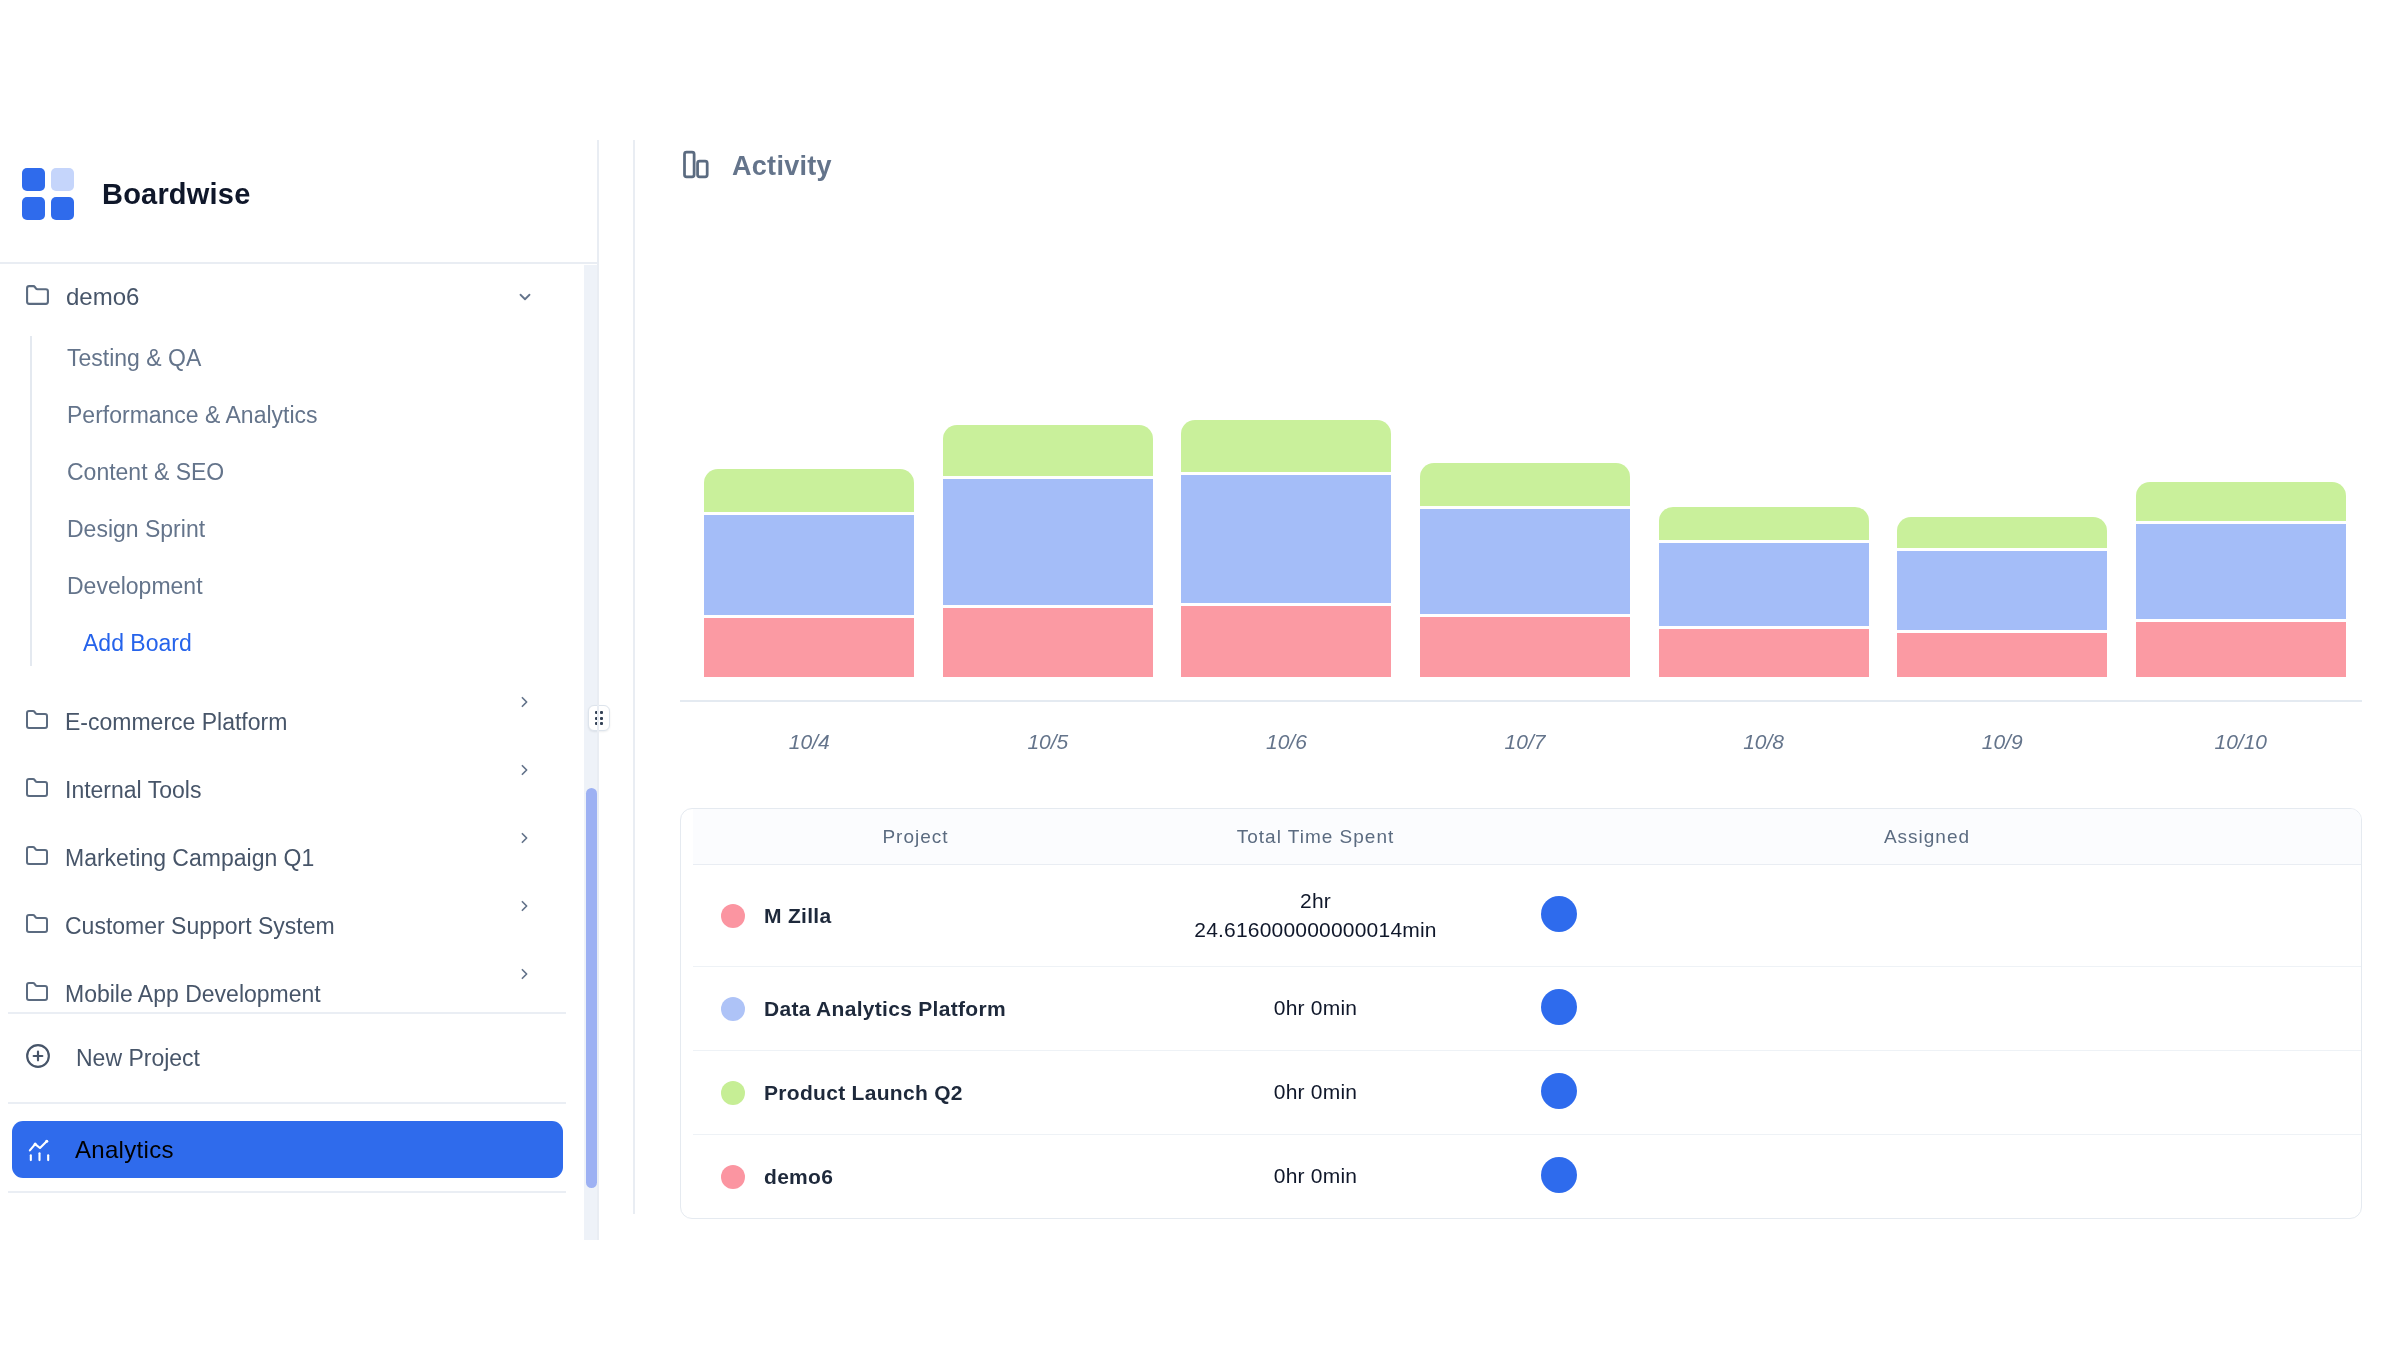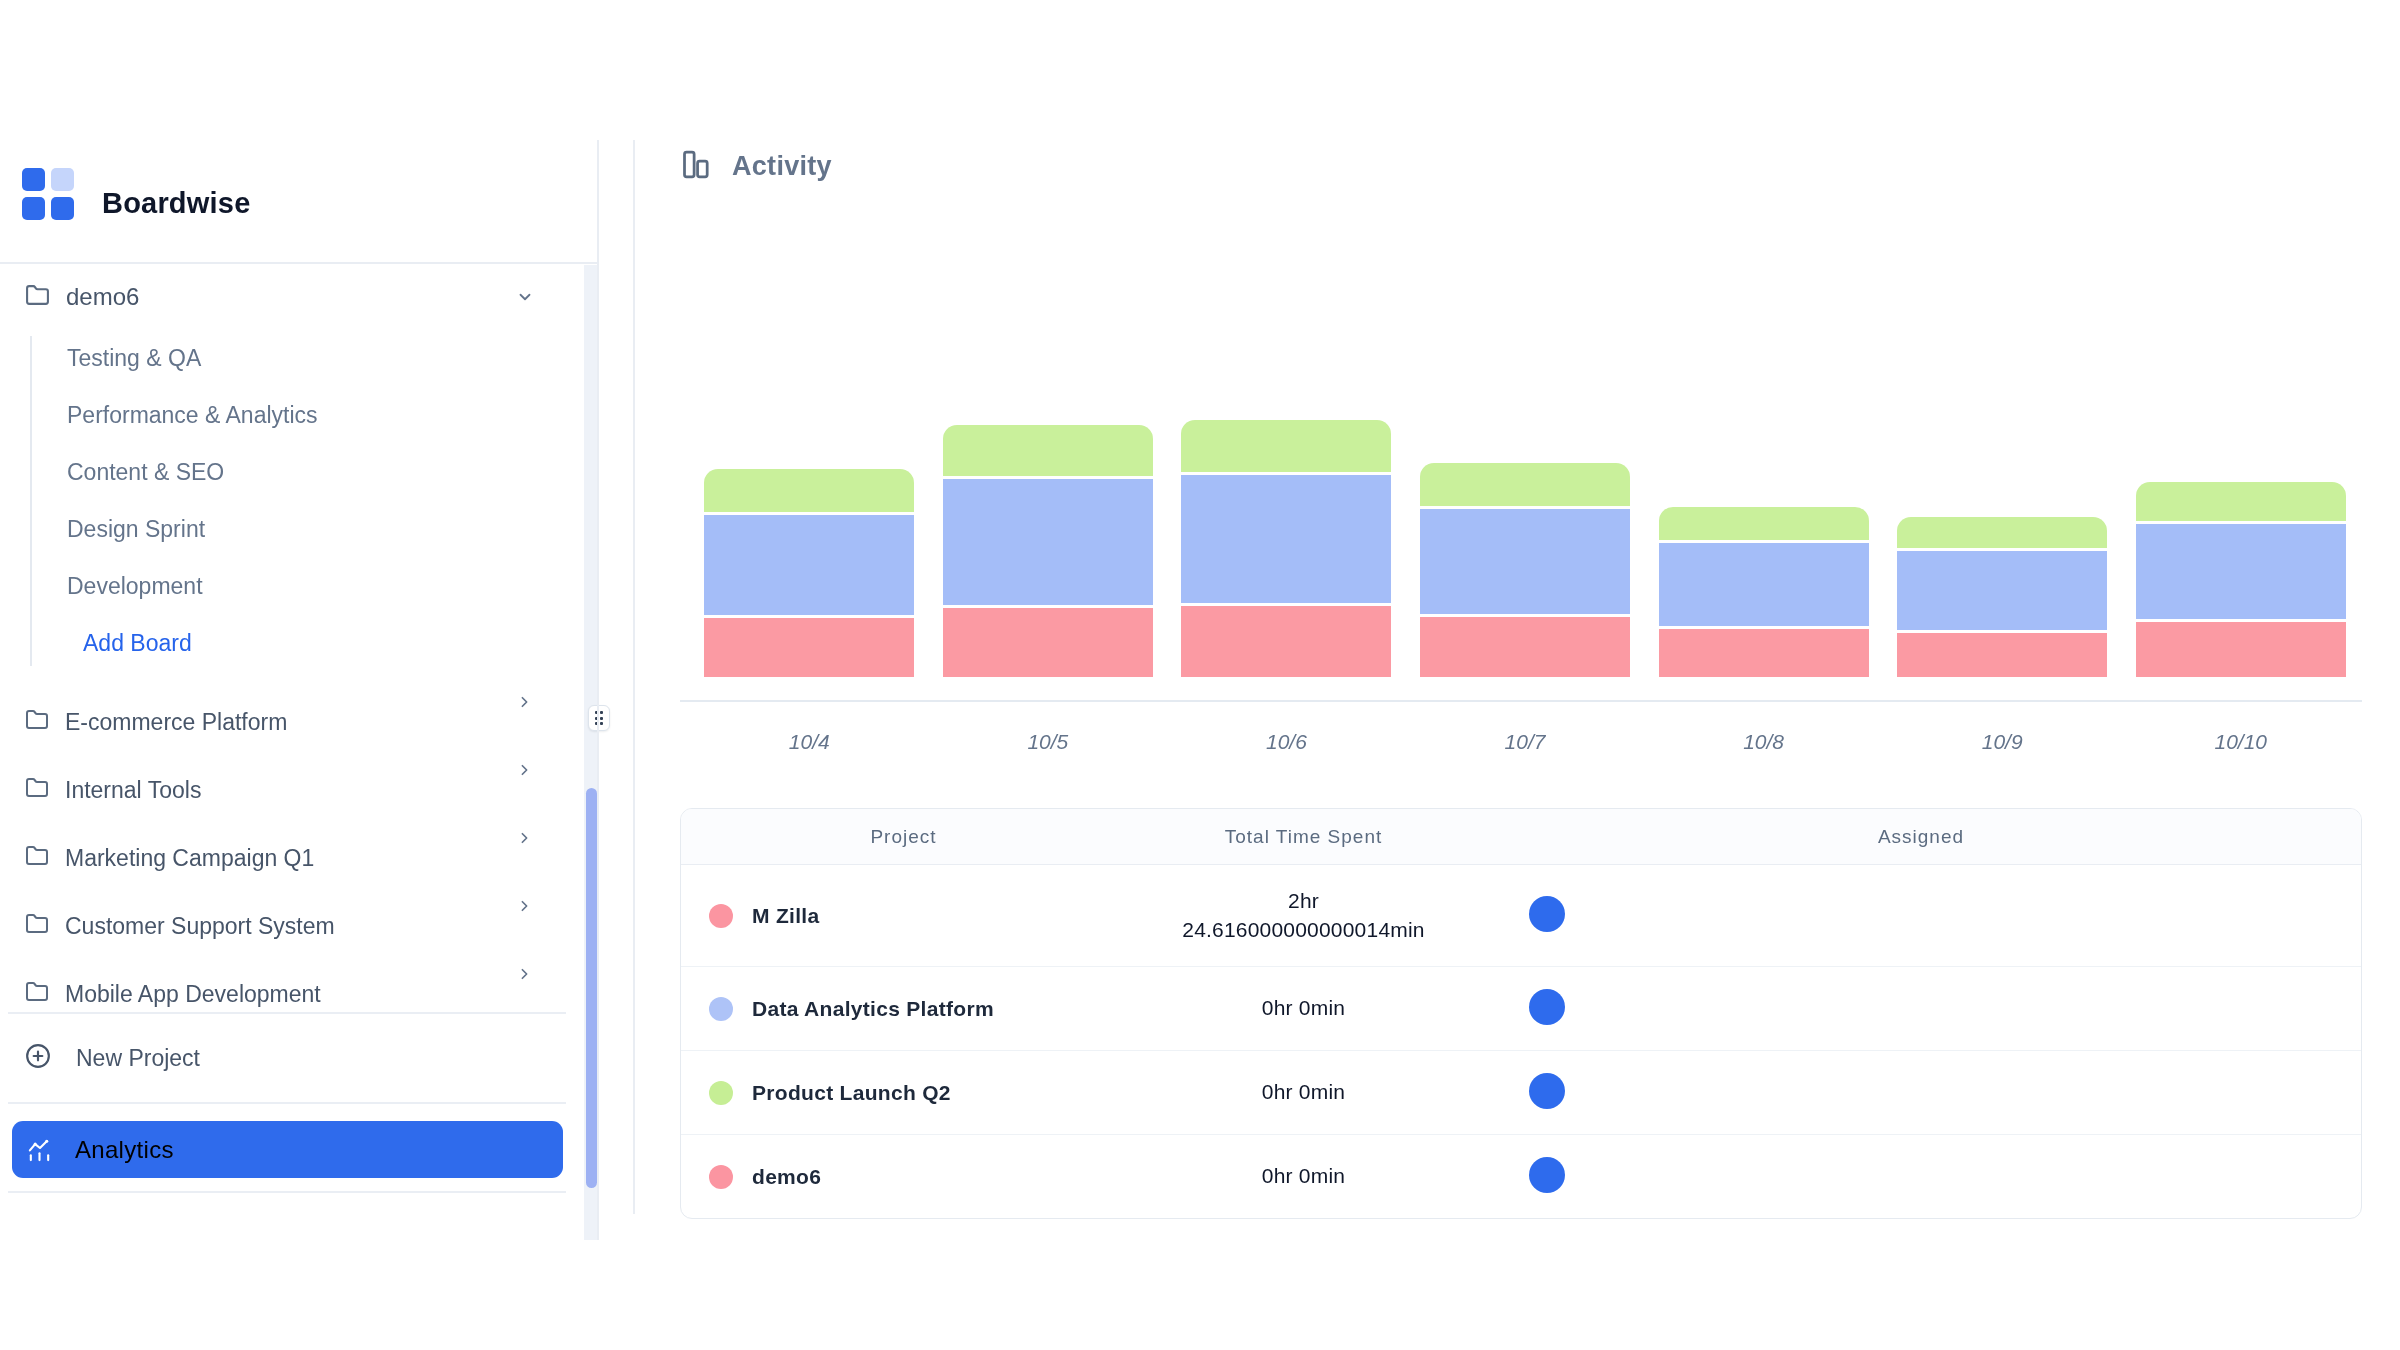--- a/index.html
+++ b/index.html
@@ -4,21 +4,21 @@
 <style>
   html,body{margin:0;padding:0;}
   body{
     width:2400px;height:1350px;position:relative;overflow:hidden;
     background:#ffffff;font-family:"Liberation Sans",sans-serif;
     -webkit-font-smoothing:antialiased;
   }
 
   
   .sidebar{position:absolute;left:0;top:0;width:597px;height:1350px;background:#fff;}
-  .brand{position:absolute;left:22px;top:168px;display:flex;align-items:flex-end;gap:28px;}
+  .brand{position:absolute;left:22px;top:168px;display:flex;align-items:center;gap:28px;}
   .logo{width:52px;height:52px;display:grid;grid-template-columns:23px 23px;grid-template-rows:23px 23px;gap:6px;}
   .logo span{border-radius:5px;background:#2F6BEC;}
   .logo span.muted{background:#C5D5FB;}
   .brand-title{font-size:29px;font-weight:700;color:#0f172a;letter-spacing:.2px;}
   .hdr-divider{position:absolute;left:0;top:262px;width:597px;height:2px;background:#e9edf3;}
 
   .demo6-row{position:absolute;left:0;top:268px;width:560px;height:58px;display:flex;align-items:center;padding-left:25px;box-sizing:border-box;cursor:pointer;}
   .demo6-row .lbl{margin-left:16px;font-size:24px;color:#475569;}
   .chev-abs{position:absolute;left:516px;top:0;height:100%;display:flex;align-items:center;}
 
@@ -53,21 +53,21 @@
 
   .bars{position:absolute;left:690px;top:418px;width:1670px;height:259px;display:flex;align-items:flex-end;}
   .slot{flex:1;display:flex;justify-content:center;}
   .bar{width:88%;display:flex;flex-direction:column;justify-content:flex-end;gap:3px;}
   .seg{width:100%;}
   .seg.top{border-radius:14px 14px 0 0;}
   .axis{position:absolute;left:680px;top:700px;width:1682px;height:2px;background:#e4eaf1;}
   .xlabels{position:absolute;left:690px;top:730px;width:1670px;display:flex;}
   .xlabel{flex:1;text-align:center;font-size:21px;color:#64748b;font-style:italic;}
 
-  .table-card{position:absolute;left:680px;top:808px;width:1682px;box-sizing:border-box;border:1.5px solid #e5eaf0;border-radius:12px;background:#fff;overflow:hidden;}
+  .table-card{position:absolute;left:680px;top:808px;width:1682px;box-sizing:border-box;border:1.5px solid #e5eaf0;border-radius:12px;background:#fff;overflow:hidden;padding-left:12px;}
   .thead{display:grid;grid-template-columns:445px 355px 1fr;height:55px;align-items:center;background:#fbfcfe;border-bottom:1.5px solid #e9edf3;}
   .th{text-align:center;font-size:19px;color:#5b6b80;letter-spacing:1px;}
   .trow{display:grid;grid-template-columns:445px 355px 1fr;align-items:center;height:83px;border-bottom:1.5px solid #eef2f6;}
   .trow.tall{height:101px;}
   .trow:last-child{border-bottom:none;}
   .cell-project{display:flex;align-items:center;padding-left:28px;gap:19px;}
   .dot{width:24px;height:24px;border-radius:50%;flex:none;}
   .pname{font-size:21px;font-weight:600;color:#1e293b;letter-spacing:.3px;}
   .cell-time{text-align:center;font-size:21px;font-weight:500;color:#0f172a;line-height:1.35;letter-spacing:.2px;}
   .cell-assigned{padding-left:48px;}

